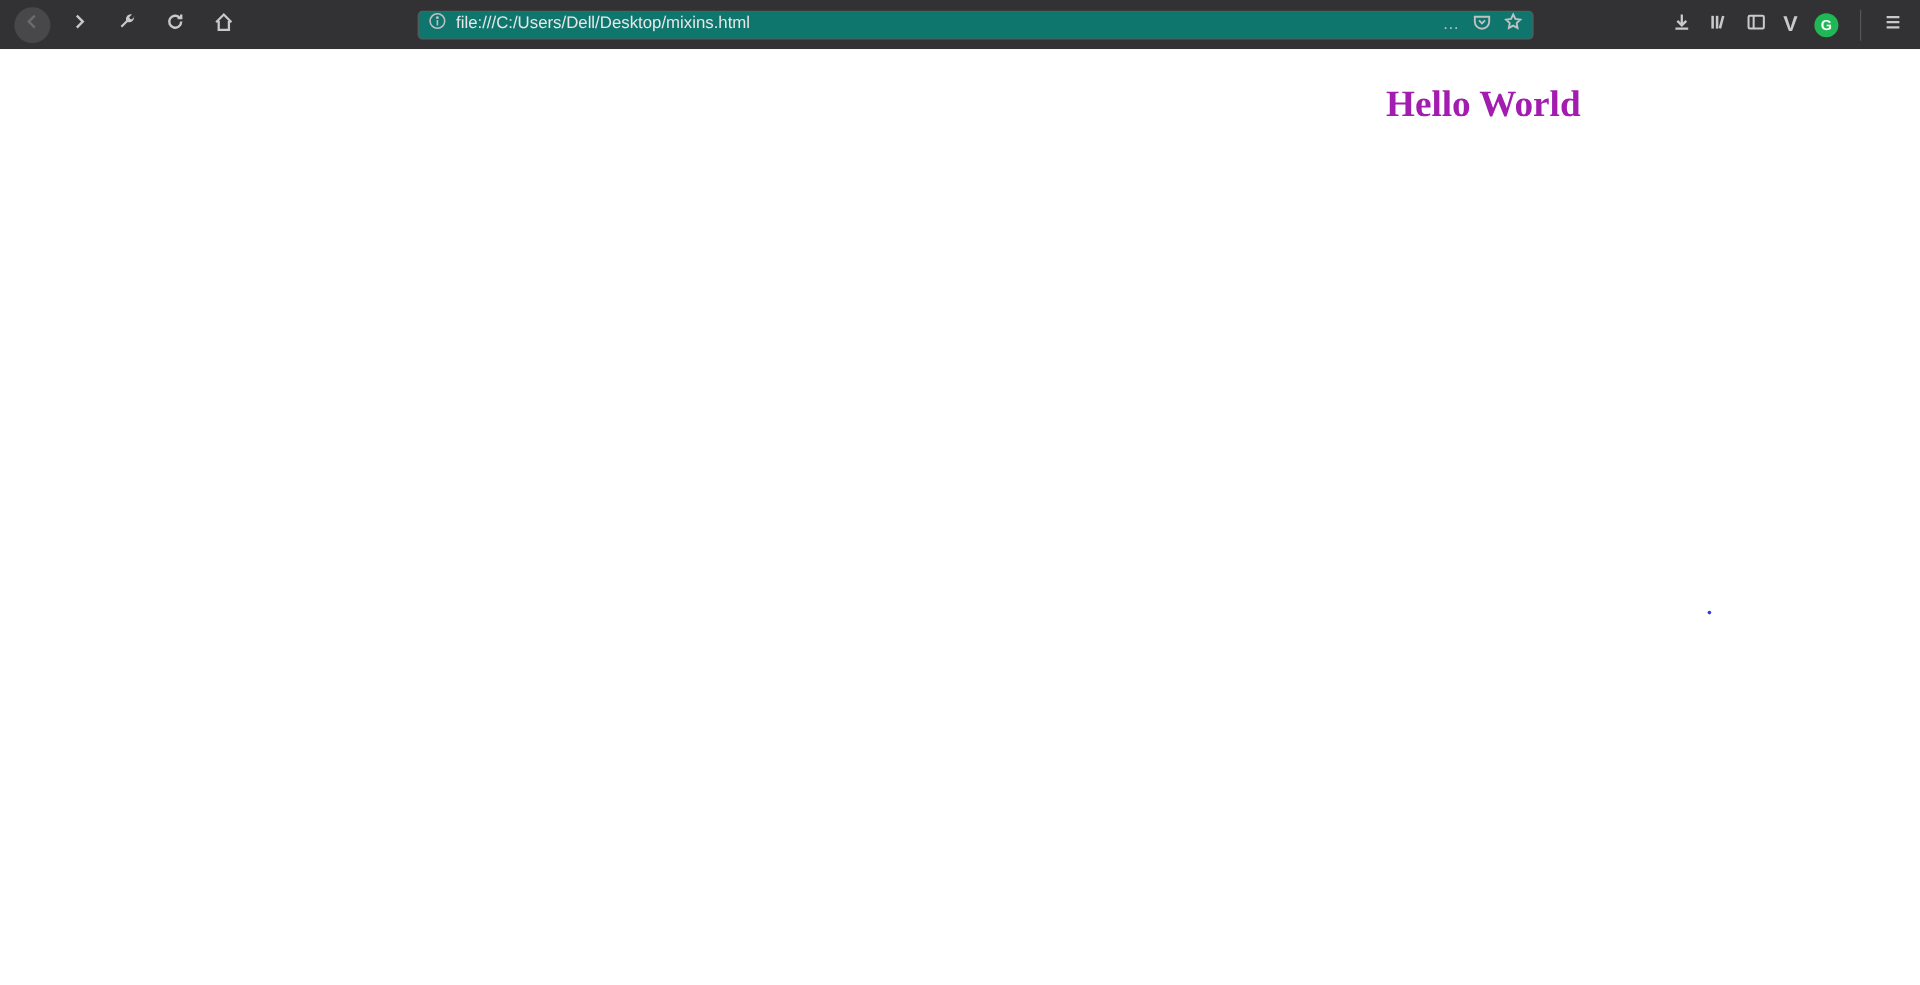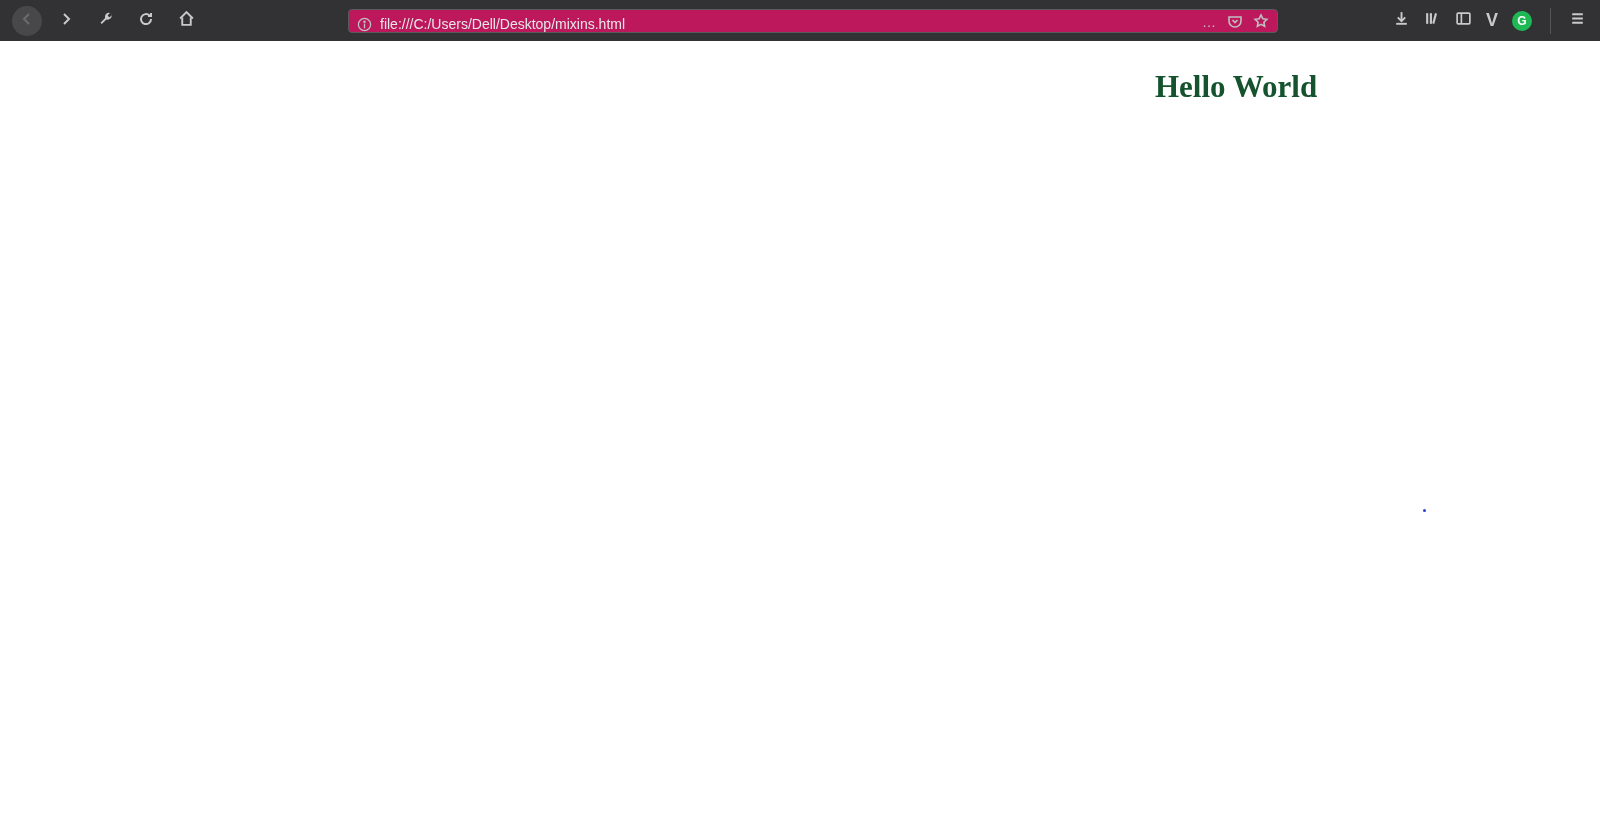--- a/index.html
+++ b/index.html
@@ -31,25 +31,25 @@
       background: #48484a;
       border-radius: 50%;
       width: 30px; height: 30px;
       cursor: default;
     }
     .address-bar {
       flex: 0 0 auto;
       margin-left: 130px;
       width: 930px;
       height: 24px;
-      background: #be185d;
+      background: #0f766e;
       border: 1px solid #5a5a5c;
       border-radius: 4px;
       display: flex;
-      align-items: flex-end;
+      align-items: flex-start;
       padding: 0 8px;
       color: #e7e7e8;
       font-size: 14px;
     }
     .info-icon {
       margin-right: 8px;
       color: #c0c0c2;
       display:flex; align-items:center;
     }
     .url-text { flex: 1; white-space: nowrap; overflow: hidden; }
@@ -77,21 +77,21 @@
       height: calc(821px - 41px);
       background: #fff;
     }
     .hello-heading {
       position: absolute;
       top: 28px;
       left: 1155px;
       font-family: "Times New Roman", Times, serif;
       font-weight: bold;
       font-size: 31px;
-      color: #14532d;
+      color: #a21caf;
     }
     .dot {
       position: absolute;
       top: 468px;
       left: 1423px;
       width: 3px; height: 3px;
       background: #2b3fd1;
       border-radius: 50%;
     }
   </style>

